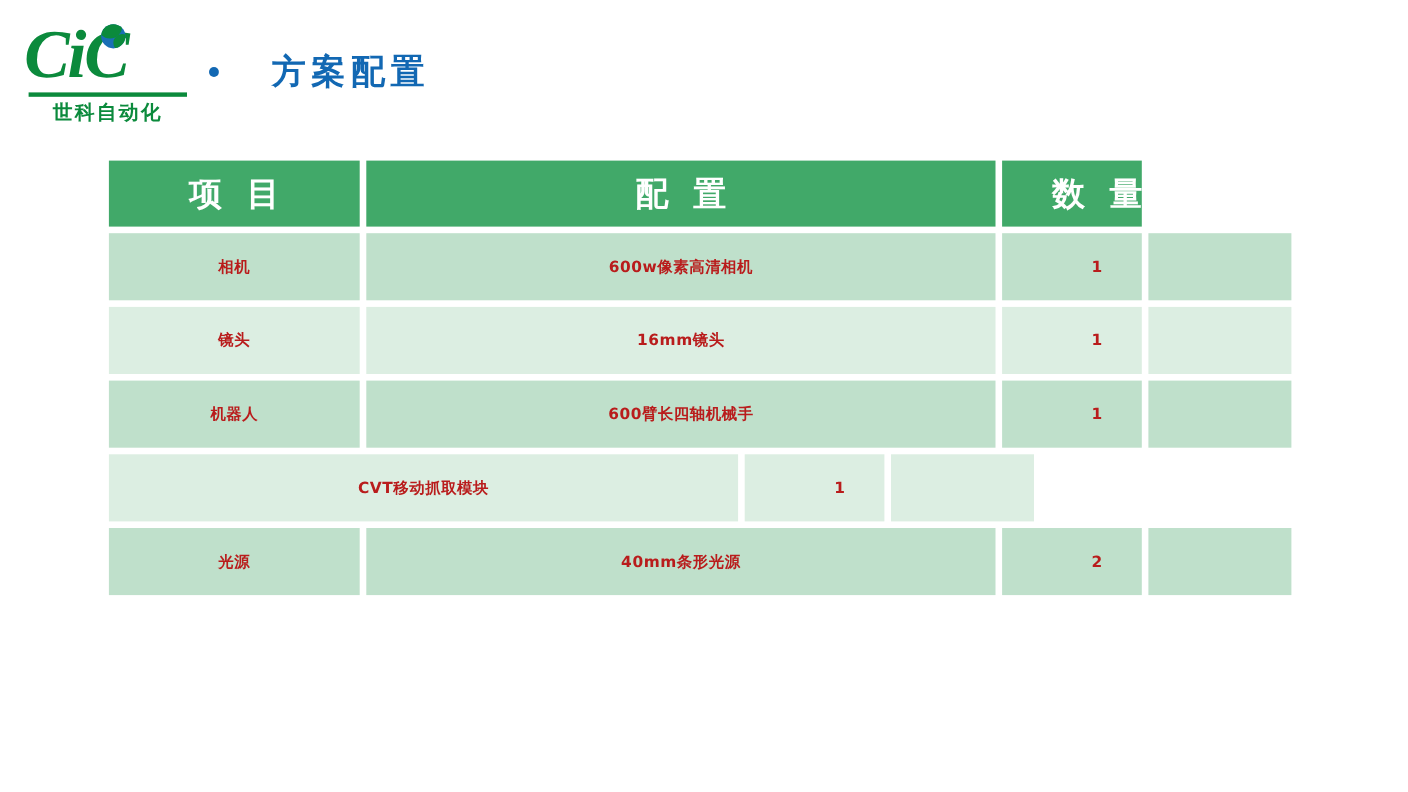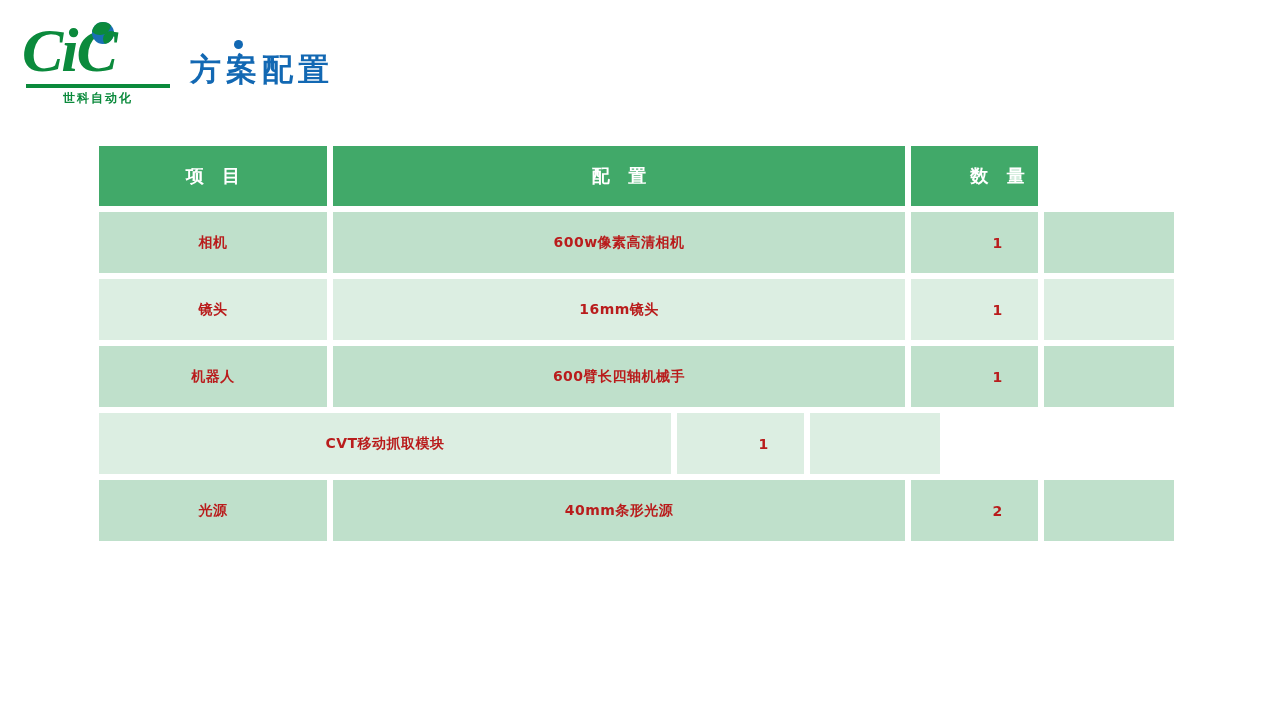--- a/index.html
+++ b/index.html
@@ -88,34 +88,33 @@
     background: #0b8a3c;
   }
   .logo-sub {
     position: absolute;
     left: 0;
     top: 72px;
     width: 152px;
     text-align: center;
     font-family: "DejaVu Sans", "Liberation Sans", sans-serif;
     font-weight: bold;
-    font-size: 12px;
+    font-size: 18px;
     letter-spacing: 2px;
     color: #0b8a3c;
     white-space: nowrap;
   }
 
   .title-row {
     position: absolute;
     left: 190px;
     top: 40px;
     height: 50px;
     display: flex;
     align-items: center;
-    flex-direction: column;
   }
   .title-bullet {
     width: 9px;
     height: 9px;
     border-radius: 50%;
     background: #1268b3;
     margin-right: 48px;
     flex: none;
   }
   .title-text {
@@ -152,21 +151,21 @@
   .col-config { width: 572px; flex: none; }
   .col-qty    { width: 127px; flex: none; padding-left: 46px; }
   .col-note   { width: 130px; flex: none; }
 
   .t-head .t-cell {
     height: 60px;
     background: #41a969;
     color: #ffffff;
     font-family: "DejaVu Sans", "Liberation Sans", sans-serif;
     font-weight: bold;
-    font-size: 18px;
+    font-size: 30px;
     letter-spacing: 6px;
     text-indent: 6px;
   }
 
   .t-body .t-cell {
     height: 61px;
     color: #b91c1c;
     font-family: "DejaVu Sans", "Liberation Sans", sans-serif;
     font-weight: bold;
     font-size: 14px;

